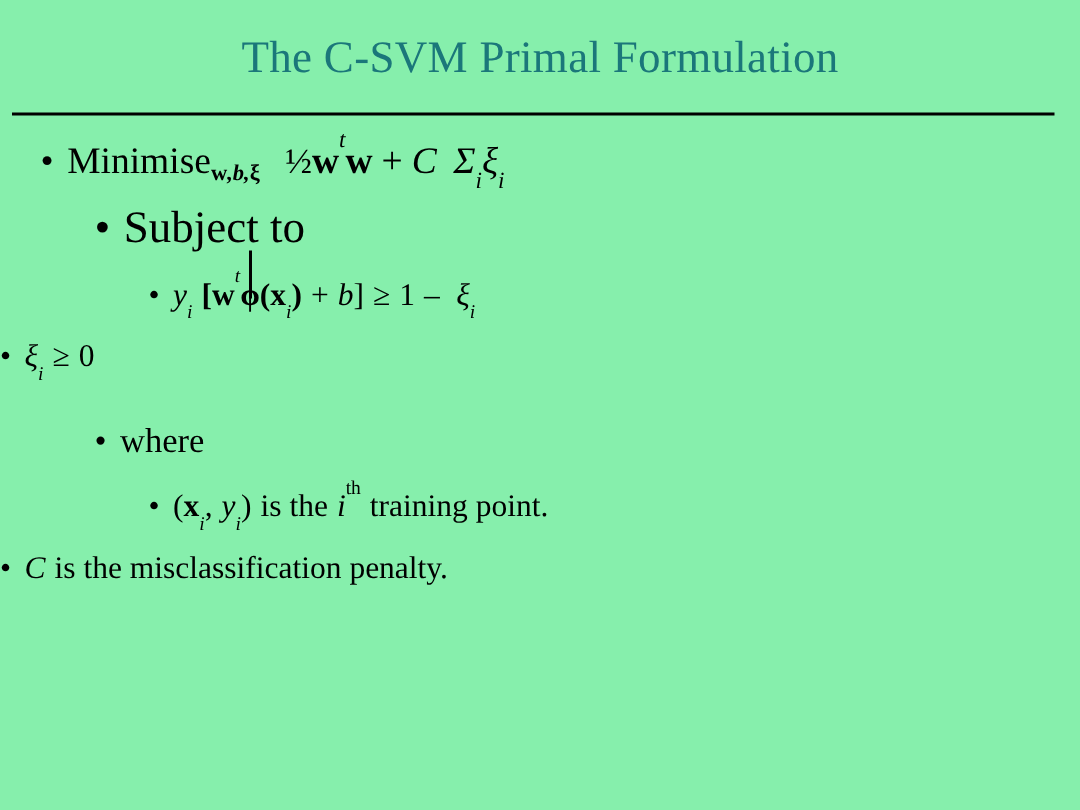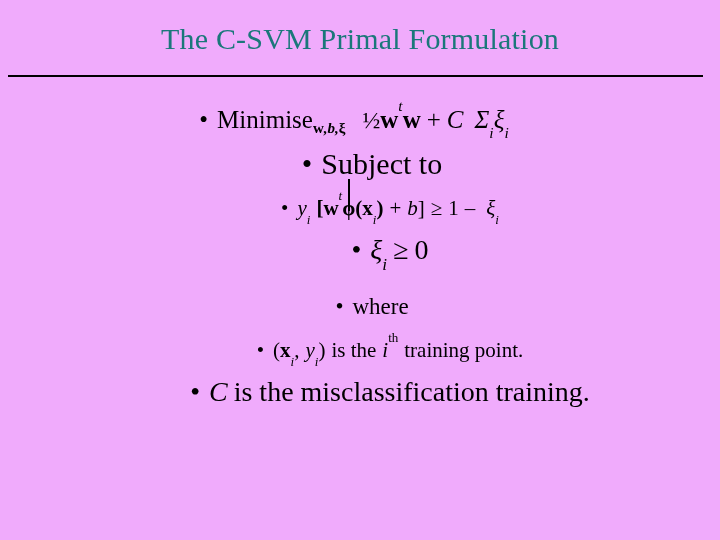--- a/index.html
+++ b/index.html
@@ -14,21 +14,21 @@
     overflow: hidden;
     font-family: "Liberation Serif", "DejaVu Serif", serif;
     color: #000000;
     -webkit-font-smoothing: none;
   }
 
   #slide {
     position: relative;
     width: 720px;
     height: 540px;
-    background: #f0abfc;
+    background: #86efac;
   }
 
   
   .slide-title {
     position: absolute;
     left: 0;
     top: 20px;
     width: 720px;
     text-align: center;
     font-size: 30px;
@@ -44,23 +44,22 @@
     top: 75px;
     width: 695px;
     height: 0;
     border-top: 2px solid #000000;
   }
 
   
   .body {
     position: absolute;
     left: 0;
-    top: 104px;
+    top: 92px;
     width: 681px;
-    text-align: center;
   }
 
   .line {
     position: relative;
     display: block;
     white-space: nowrap;
     color: #000000;
   }
 
   .bullet {
@@ -89,22 +88,21 @@
     line-height: 29px;
     margin-top: 13px;
   }
   .lvl3 {
     padding-left: 99px;
     font-size: 21px;
     line-height: 27px;
     margin-top: 16px;
   }
   .lvl3-tight {
-    padding-left: 99px;
-    font-size: 28px;
+    font-size: 21px;
     line-height: 27px;
     margin-top: 14px;
   }
   .lvl2-where {
     padding-left: 63px;
     font-size: 23px;
     line-height: 29px;
     margin-top: 28px;
   }
 
@@ -180,17 +178,17 @@
 
     <div class="line lvl2-where">
       <span class="bullet">•</span><span class="line-text">where</span>
     </div>
 
     <div class="line lvl3">
       <span class="bullet">•</span><span class="line-text"><span>(</span><span class="vec">x</span><sub class="sca">i</sub><span>,</span><span class="gap-s"></span><span class="sca">y</span><sub class="sca">i</sub><span>)</span><span class="gap-s"></span><span>is the</span><span class="gap-s"></span><span class="sca">i</span><sup>th</sup><span class="gap-s"></span><span>training point.</span></span>
     </div>
 
     <div class="line lvl3-tight">
-      <span class="bullet">•</span><span class="line-text"><span class="sca">C</span><span class="gap-s"></span><span>is the misclassification training.</span></span>
+      <span class="bullet">•</span><span class="line-text"><span class="sca">C</span><span class="gap-s"></span><span>is the misclassification penalty.</span></span>
     </div>
 
   </div>
 </div>
 
 </body></html>

